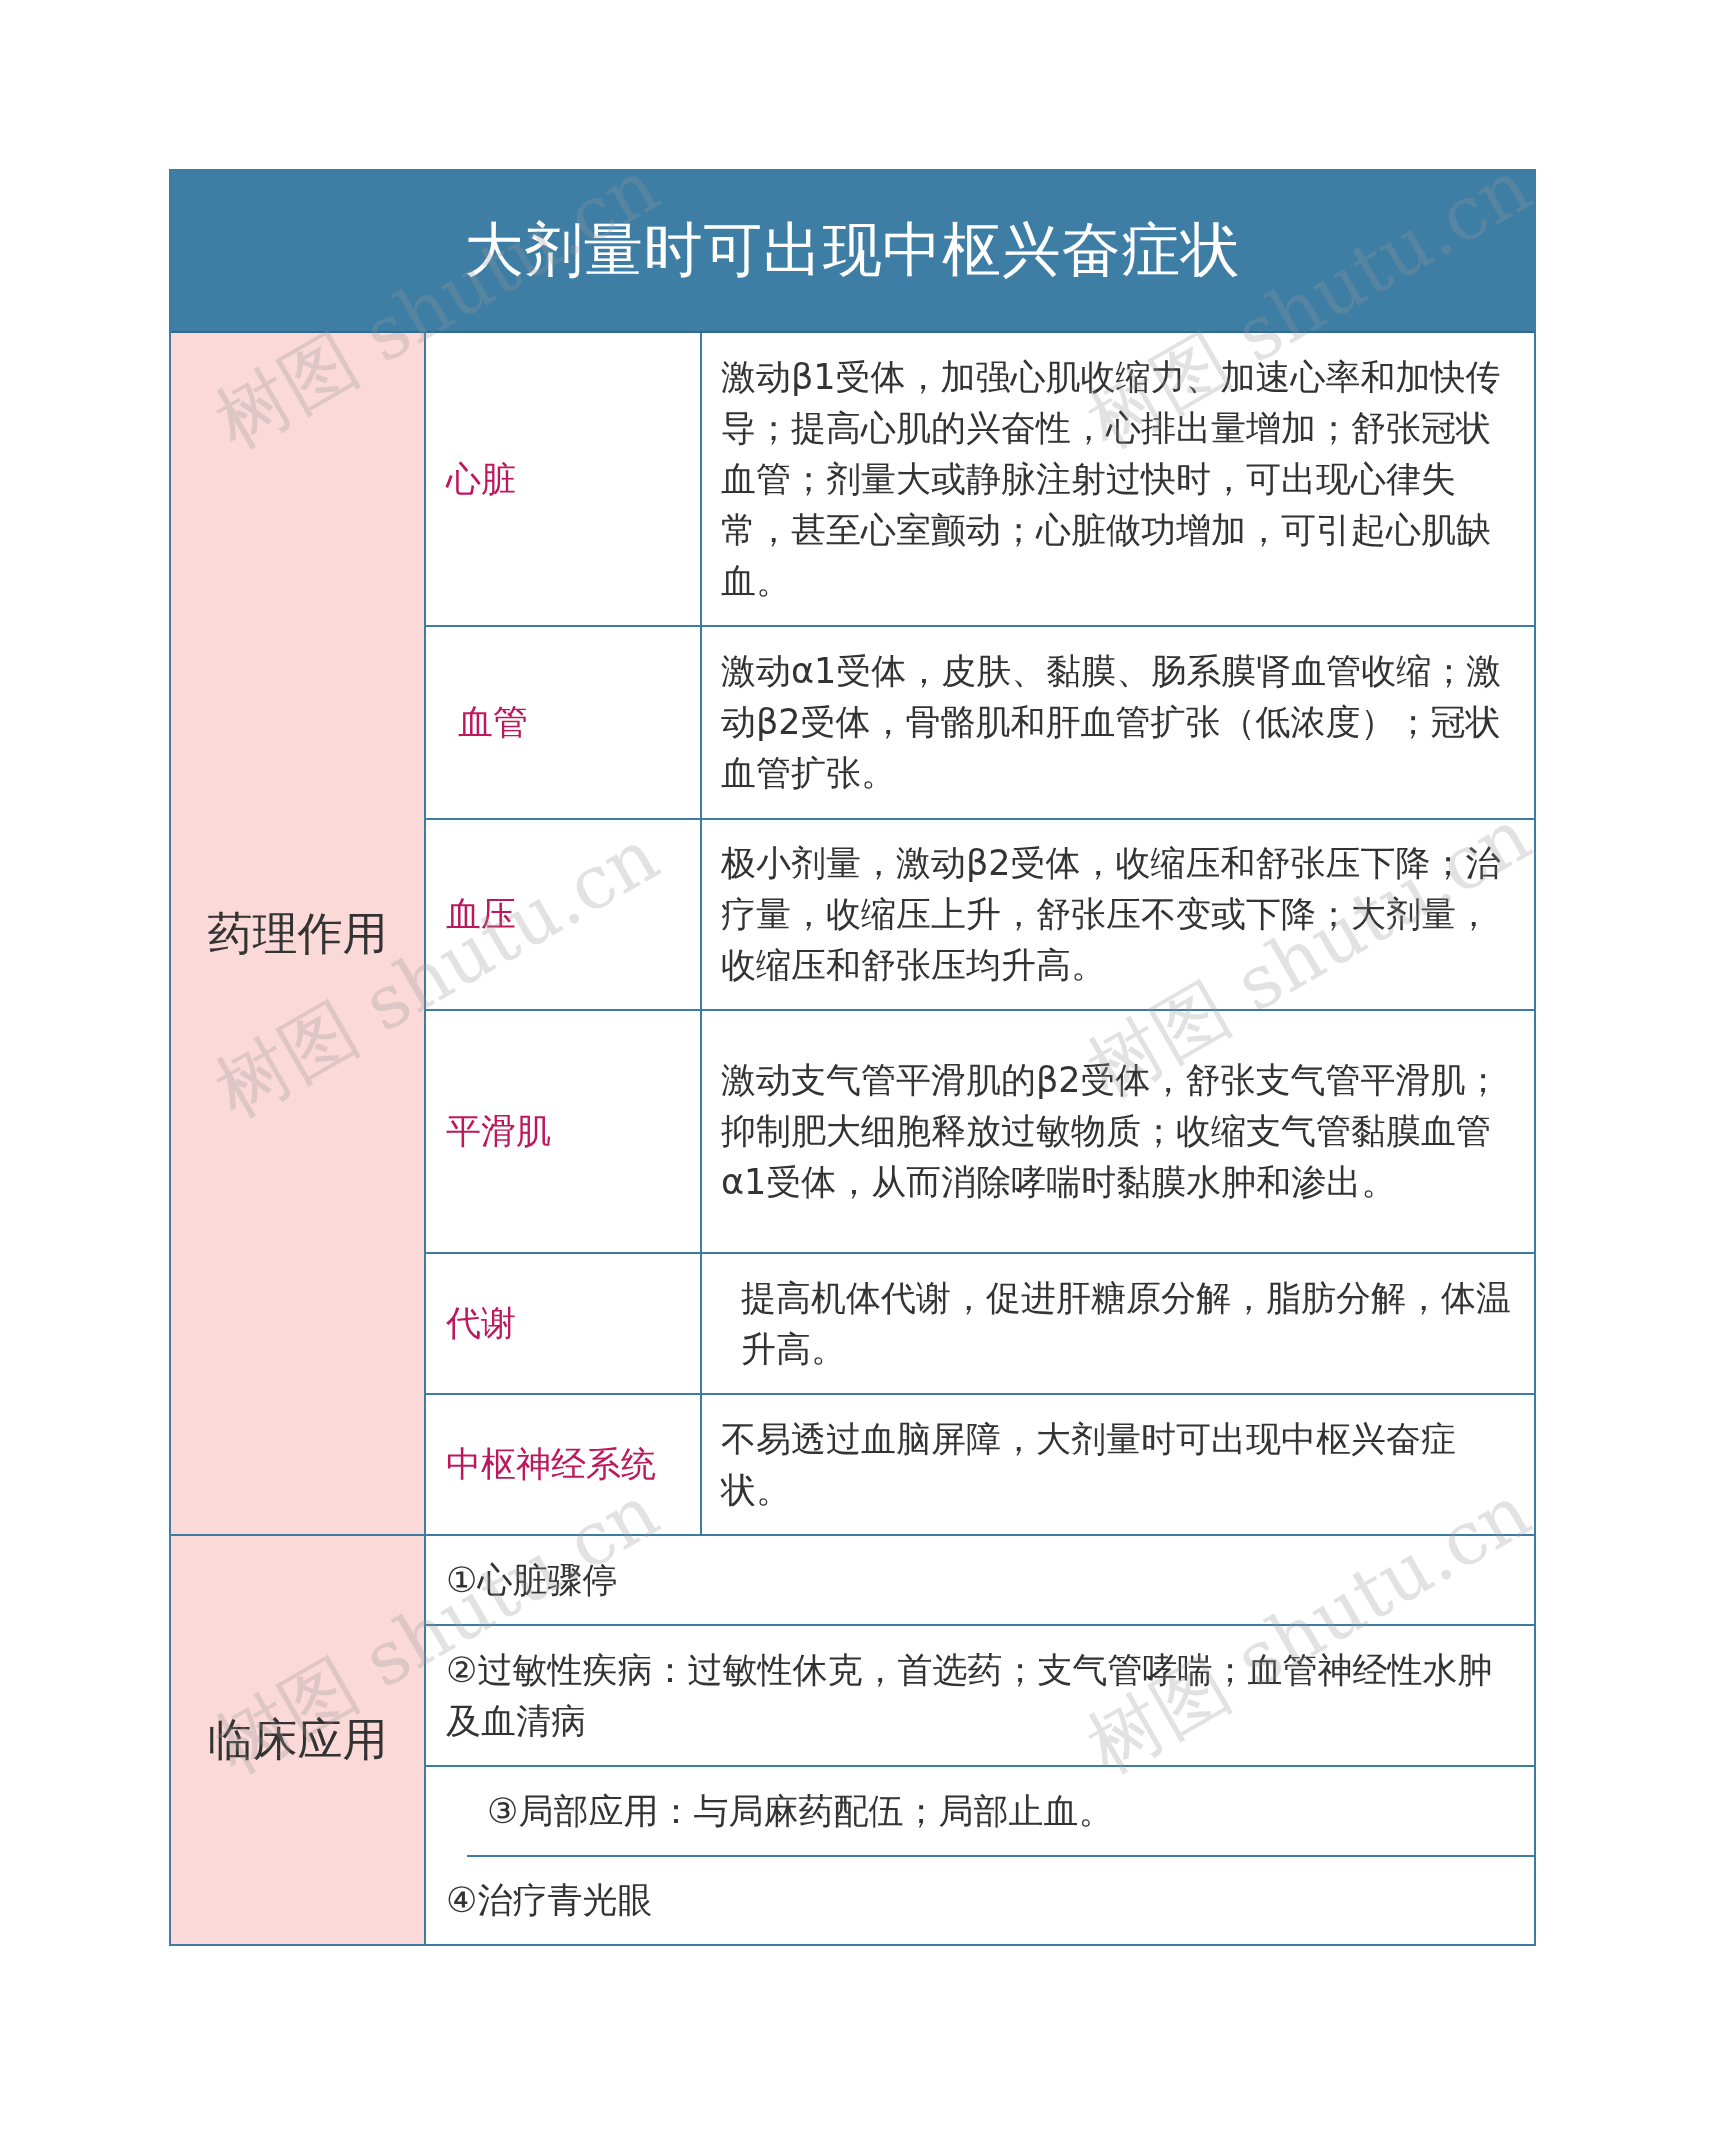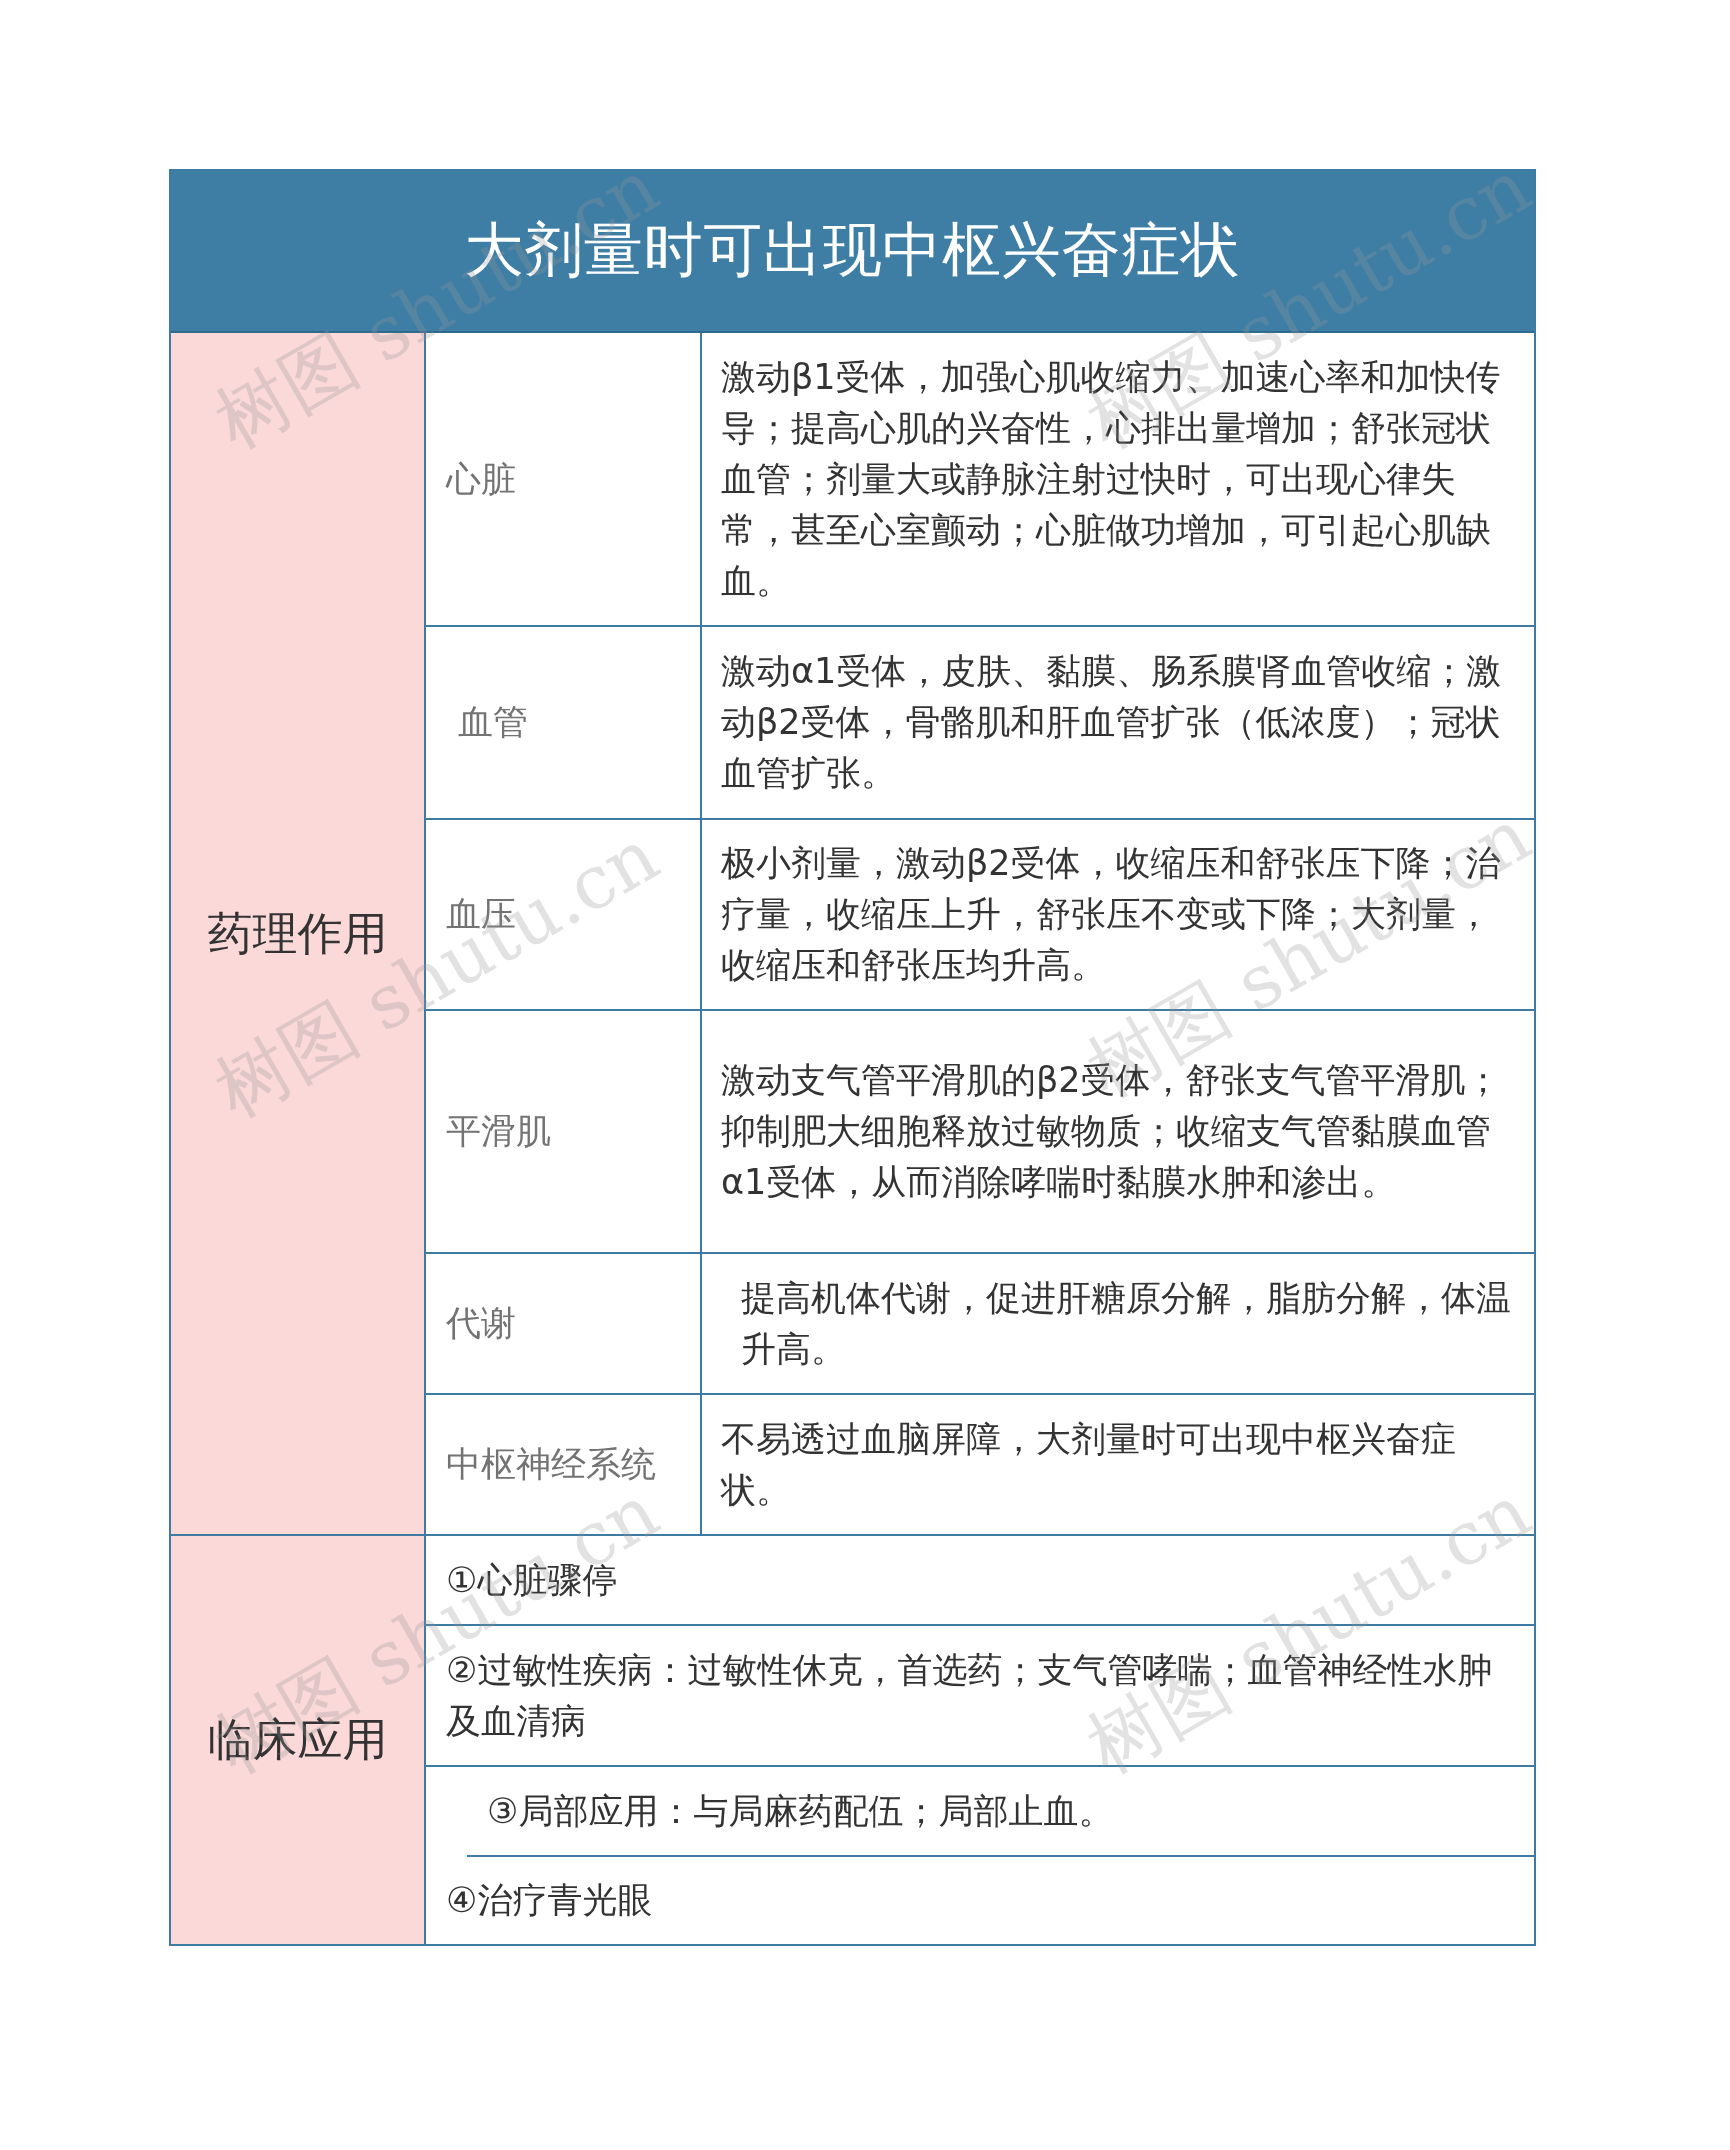--- a/index.html
+++ b/index.html
@@ -21,21 +21,21 @@
   .category {
     width:253px; flex:none; background:#fbd9d9; border-right:2.7px solid #3d7ba3;
     display:flex; align-items:center; justify-content:center;
     font-size:45px; color:#333;
   }
   .rows { flex:1; display:flex; flex-direction:column; }
   .row { display:flex; border-bottom:2.7px solid #3d7ba3; }
   .row:last-child { border-bottom:none; }
   .label {
     width:276px; flex:none; border-right:2.7px solid #3d7ba3; box-sizing:border-box;
-    display:flex; align-items:center; padding-left:20px; font-size:35px; color:#737373;
+    display:flex; align-items:center; padding-left:20px; font-size:35px; color:#be185d;
   }
   .label.indent { padding-left:32px; }
   .content {
     flex:1; padding:20px 17.6px 20px 19px; font-size:35px; line-height:51px; color:#333;
     display:flex; align-items:center;
   }
   .content.full { padding-left:20px; }
   .watermark {
     position:absolute; font-family:"DejaVu Serif","Liberation Serif",serif;
     font-size:74px; color:rgba(150,150,150,0.28); transform:rotate(-30deg);

